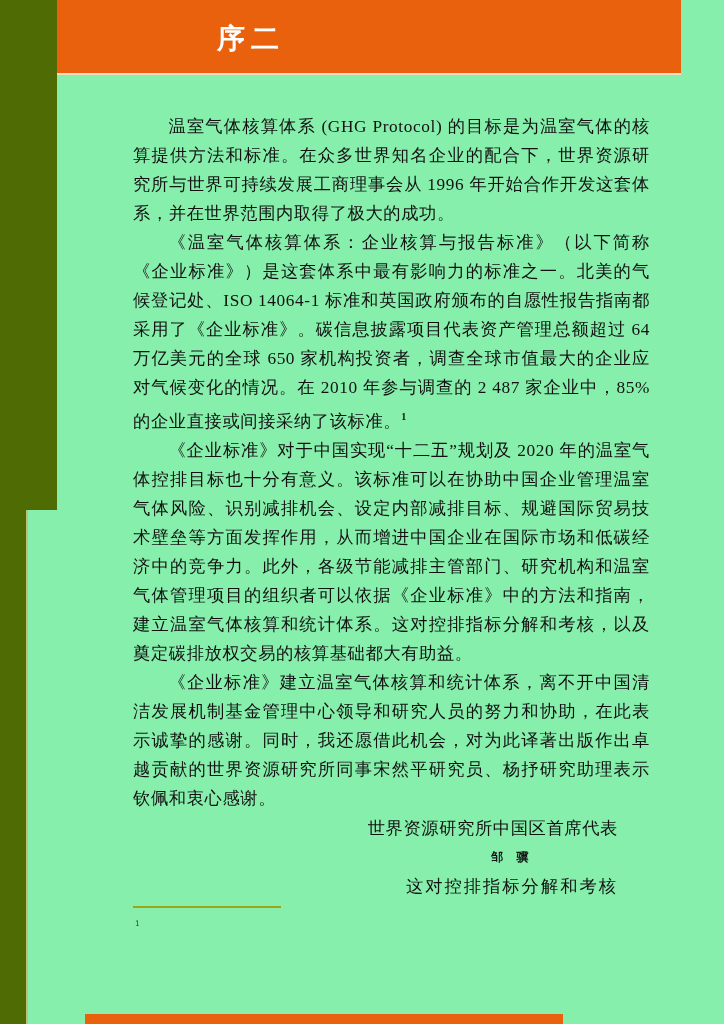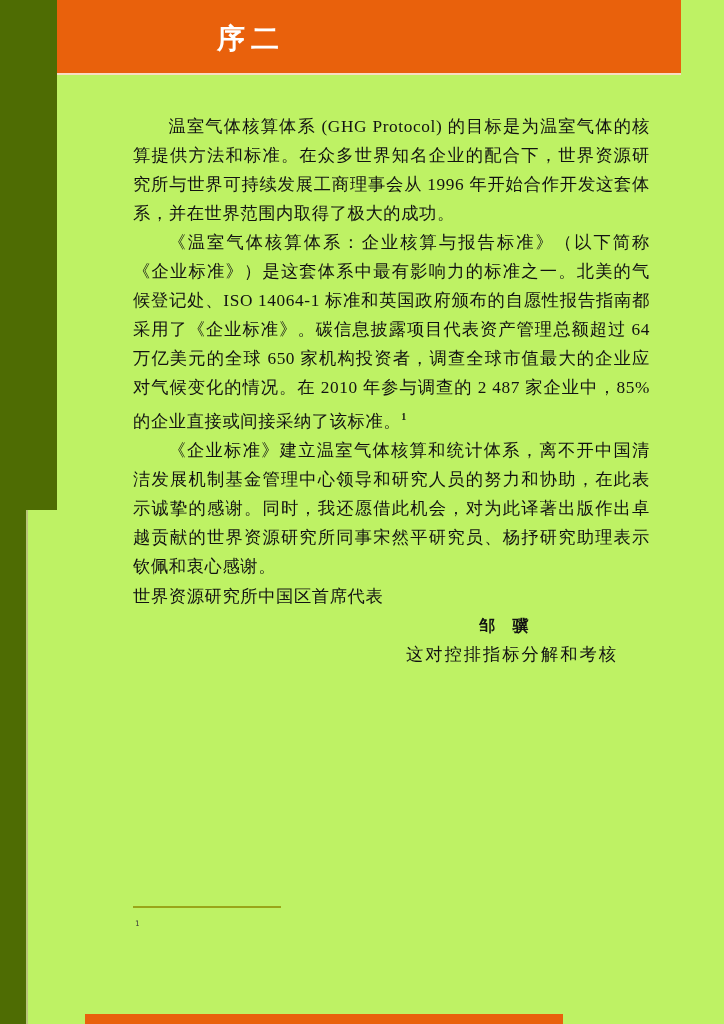--- a/index.html
+++ b/index.html
@@ -6,21 +6,21 @@
     --green:#4e6c03;
     --orange:#e9610c;
     --rule:#9aa619;
     --green-edge:#b9c47a;
   }
   *{margin:0;padding:0;box-sizing:border-box;}
   html,body{background:#ffffff;}
   .page{
     position:relative;
     width:724px;height:1024px;
-    background:#bef264;
+    background:#86efac;
     overflow:hidden;
     font-family:"Liberation Serif","DejaVu Serif",serif;
   }
   .sidebar-top{
     position:absolute;left:0;top:0;
     width:57px;height:510px;
     background:var(--green);
   }
   .sidebar-bottom{
     position:absolute;left:0;top:510px;
@@ -61,27 +61,28 @@
     text-indent:2.05em;
     text-align:justify;
   }
   .para sup{
     font-size:10px;
     font-weight:bold;
     letter-spacing:0;
   }
   .signature{margin-top:1px;}
   .sig-role{
+    text-align:right;
     padding-right:32px;
   }
   .sig-name{
     text-align:right;
     padding-right:121px;
     font-weight:bold;
-    font-size:16px;
+    font-size:12px;
   }
   .sig-date{
     text-align:right;
     padding-right:32px;
     letter-spacing:2px;
   }
   .footnote{
     position:absolute;left:133px;top:906px;
     width:520px;
   }
@@ -114,20 +115,21 @@
   <div class="sidebar-top"></div>
   <div class="sidebar-bottom"></div>
 
   <div class="header-bar">
     <div class="page-title">序二</div>
   </div>
 
   <div class="content">
     <p class="para"><span>温室气体核算体系 (GHG Protocol) 的目标是为温室气体的核算提供方法和标准。在众多世界知名企业的配合下，世界资源研究所与世界可持续发展工商理事会从 1996 年开始合作开发这套体系，并在世界范围内取得了极大的成功。</span></p>
     <p class="para"><span>《温室气体核算体系：企业核算与报告标准》（以下简称《企业标准》）是这套体系中最有影响力的标准之一。北美的气候登记处、ISO 14064-1 标准和英国政府颁布的自愿性报告指南都采用了《企业标准》。碳信息披露项目代表资产管理总额超过 64 万亿美元的全球 650 家机构投资者，调查全球市值最大的企业应对气候变化的情况。在 2010 年参与调查的 2 487 家企业中，85% 的企业直接或间接采纳了该标准。</span><sup>1</sup></p>
+    <p class="para"><span>《企业标准》对于中国实现“十二五”规划及 2020 年的温室气体控排目标也十分有意义。该标准可以在协助中国企业管理温室气体风险、识别减排机会、设定内部减排目标、规避国际贸易技术壁垒等方面发挥作用，从而增进中国企业在国际市场和低碳经济中的竞争力。此外，各级节能减排主管部门、研究机构和温室气体管理项目的组织者可以依据《企业标准》中的方法和指南，建立温室气体核算和统计体系。这对控排指标分解和考核，以及奠定碳排放权交易的核算基础都大有助益。</span></p>
     <p class="para"><span>《企业标准》建立温室气体核算和统计体系，离不开中国清洁发展机制基金管理中心领导和研究人员的努力和协助，在此表示诚挚的感谢。同时，我还愿借此机会，对为此译著出版作出卓越贡献的世界资源研究所同事宋然平研究员、杨抒研究助理表示钦佩和衷心感谢。</span></p>
 
     <div class="signature">
       <p class="sig-role">世界资源研究所中国区首席代表</p>
       <p class="sig-name">邹　骥</p>
       <p class="sig-date">这对控排指标分解和考核</p>
     </div>
   </div>
 
   <div class="footnote">

